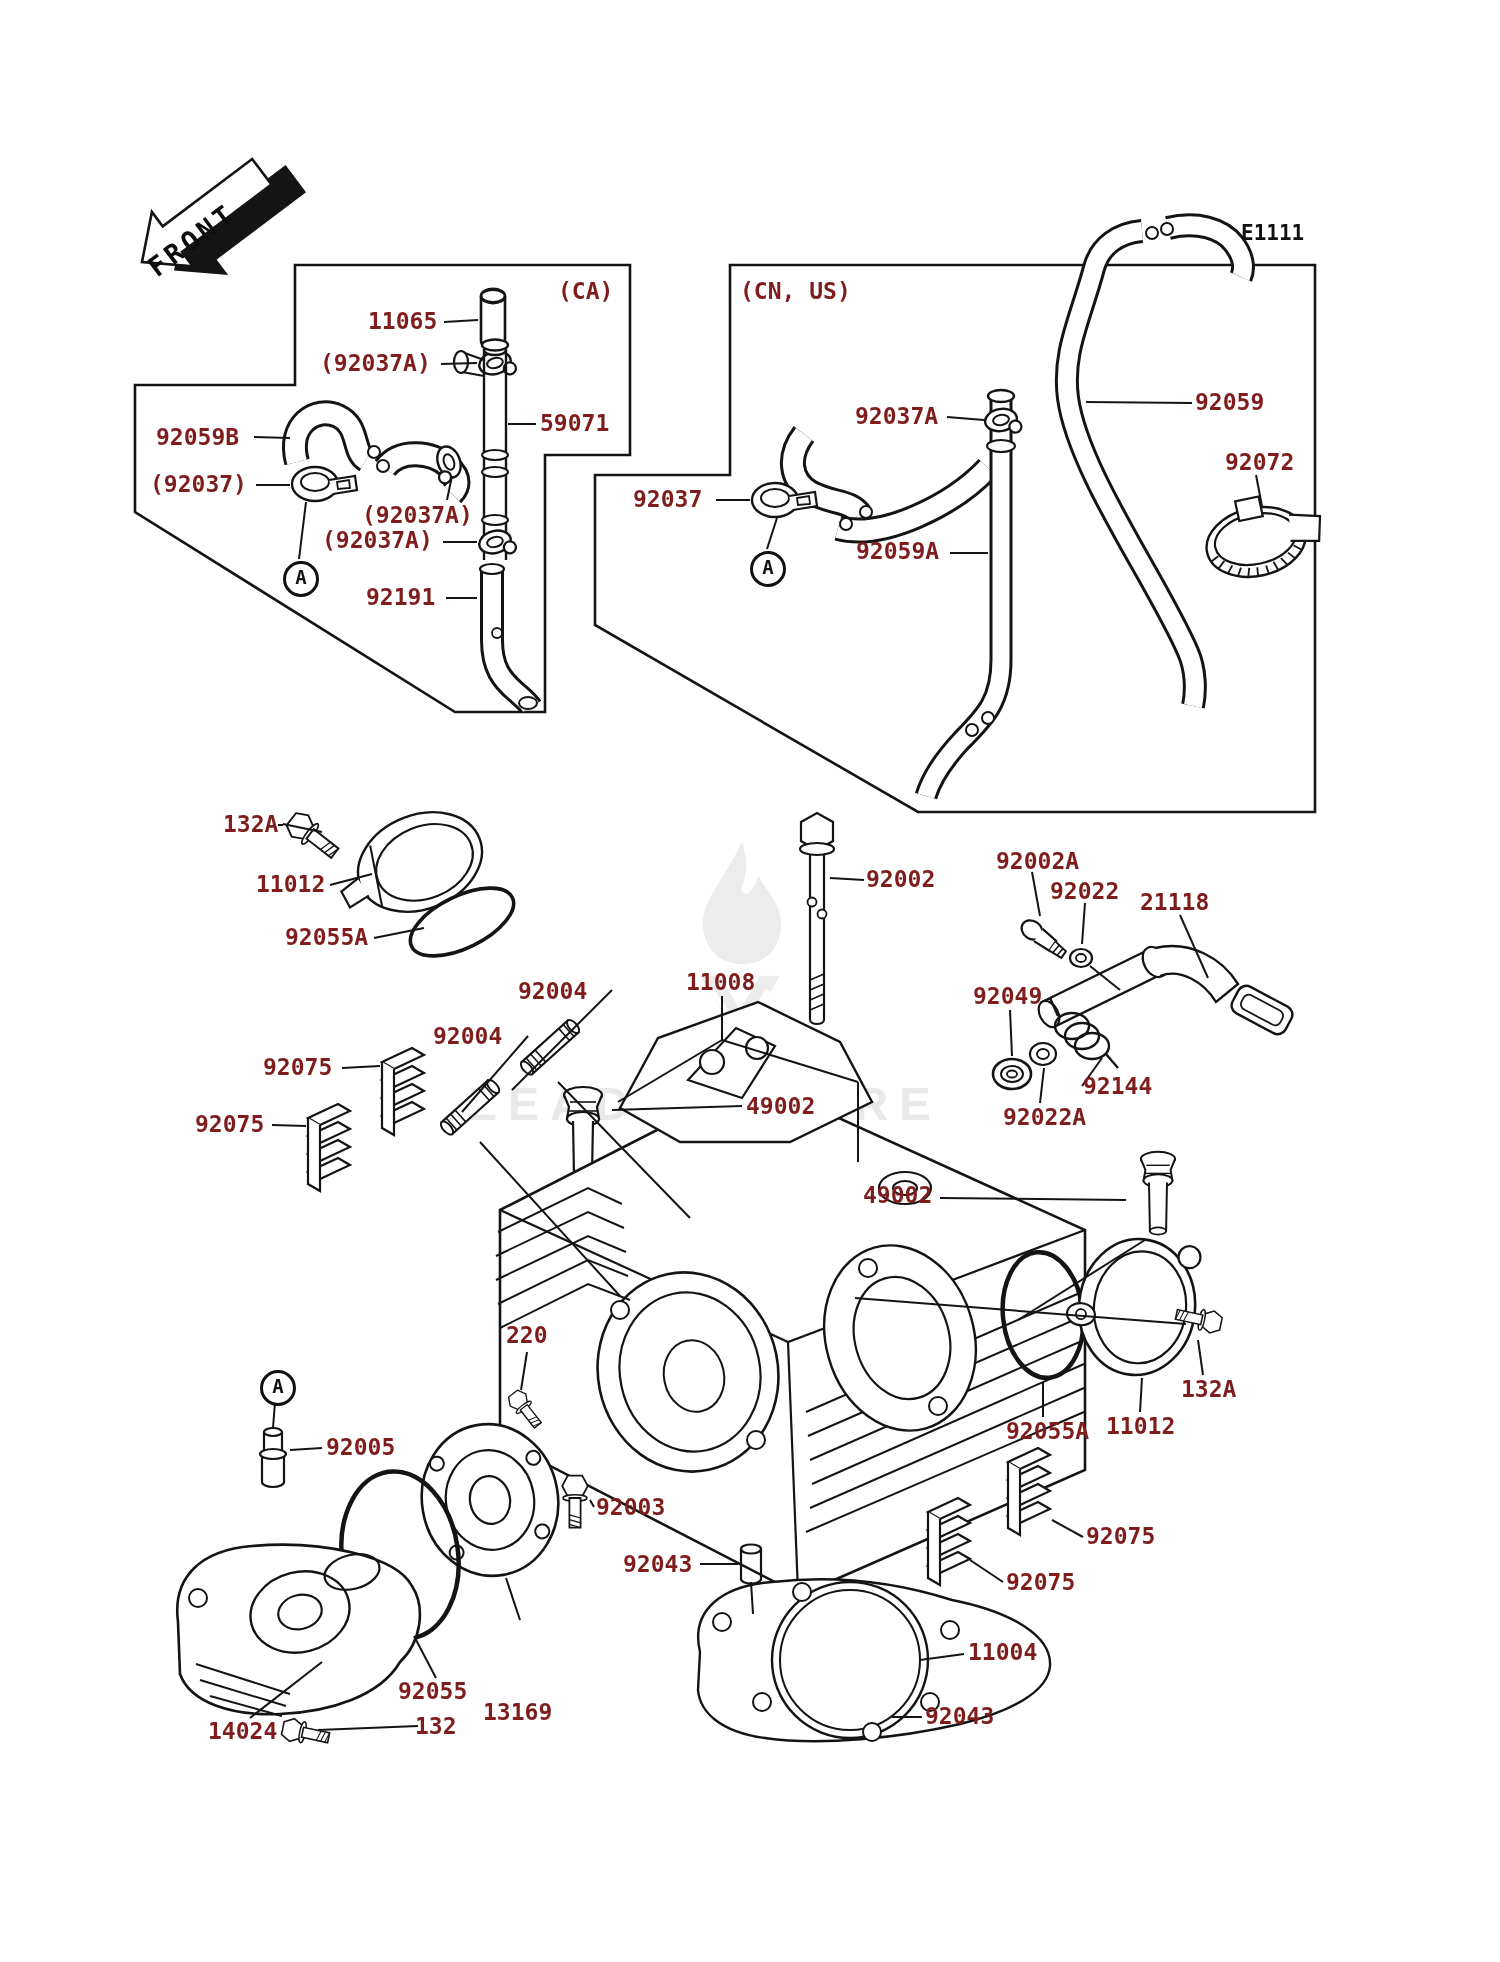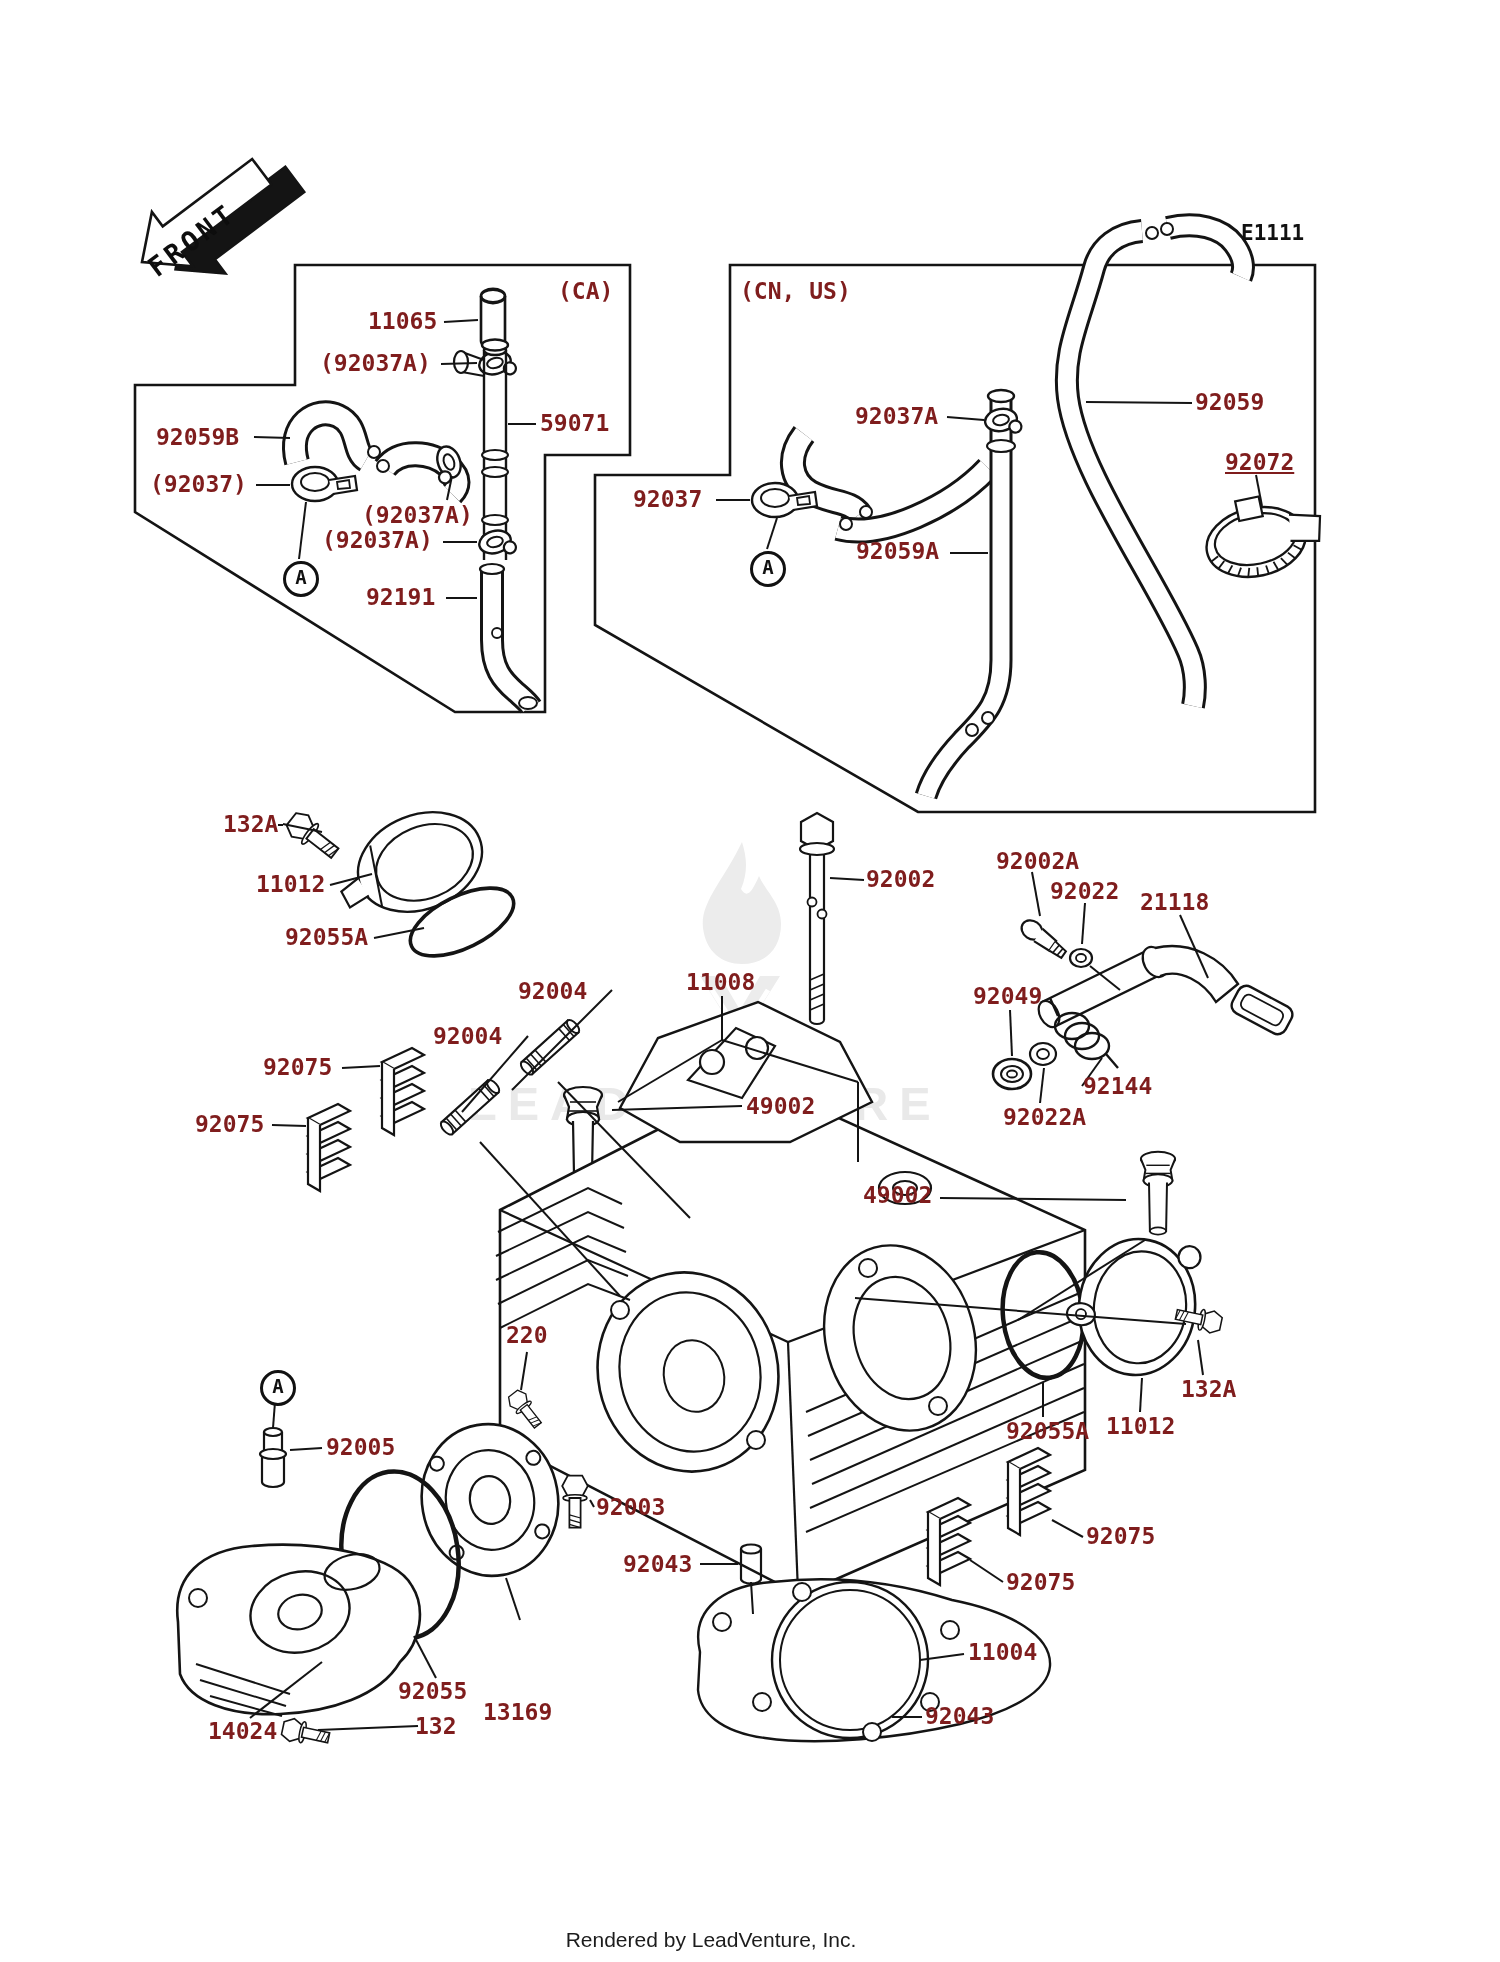--- a/index.html
+++ b/index.html
@@ -462,36 +462,35 @@
       <line x1="964" y1="1654" x2="920" y2="1660"></line>
       <line x1="922" y1="1717" x2="892" y2="1717"></line>
     </g>
   </svg>
 
   <div id="front-text">FRONT</div>
 
   <div id="diagram-code">E1111</div>
   <div id="region-ca" class="lbl">(CA)</div>
   <div id="region-cnus" class="lbl">(CN, US)</div>
-  <div id="footer">Rendered by LeadVenture, Inc.</div>
 
   <div id="label-layer">
       <div class="lbl" style="left: 368px; top: 309px;">11065</div>
       <div class="lbl" style="left: 320px; top: 351px;">(92037A)</div>
       <div class="lbl" style="left: 540px; top: 411px;">59071</div>
       <div class="lbl" style="left: 156px; top: 425px;">92059B</div>
       <div class="lbl" style="left: 150px; top: 472px;">(92037)</div>
       <div class="lbl" style="left: 362px; top: 503px;">(92037A)</div>
       <div class="lbl" style="left: 322px; top: 528px;">(92037A)</div>
       <div class="lbl" style="left: 366px; top: 585px;">92191</div>
       <div class="lbl" style="left: 855px; top: 404px;">92037A</div>
       <div class="lbl" style="left: 633px; top: 487px;">92037</div>
       <div class="lbl" style="left: 856px; top: 539px;">92059A</div>
       <div class="lbl" style="left: 1195px; top: 390px;">92059</div>
-      <div class="lbl" style="left: 1225px; top: 450px; text-decoration: underline;">92072</div>
+      <div class="lbl" style="left: 1225px; top: 450px;">92072</div>
       <div class="lbl" style="left: 223px; top: 812px;">132A</div>
       <div class="lbl" style="left: 256px; top: 872px;">11012</div>
       <div class="lbl" style="left: 285px; top: 925px;">92055A</div>
       <div class="lbl" style="left: 518px; top: 979px;">92004</div>
       <div class="lbl" style="left: 433px; top: 1024px;">92004</div>
       <div class="lbl" style="left: 263px; top: 1055px;">92075</div>
       <div class="lbl" style="left: 195px; top: 1112px;">92075</div>
       <div class="lbl" style="left: 686px; top: 970px; text-align: center;">11008</div>
       <div class="lbl" style="left: 866px; top: 867px;">92002</div>
       <div class="lbl" style="left: 996px; top: 849px;">92002A</div>

